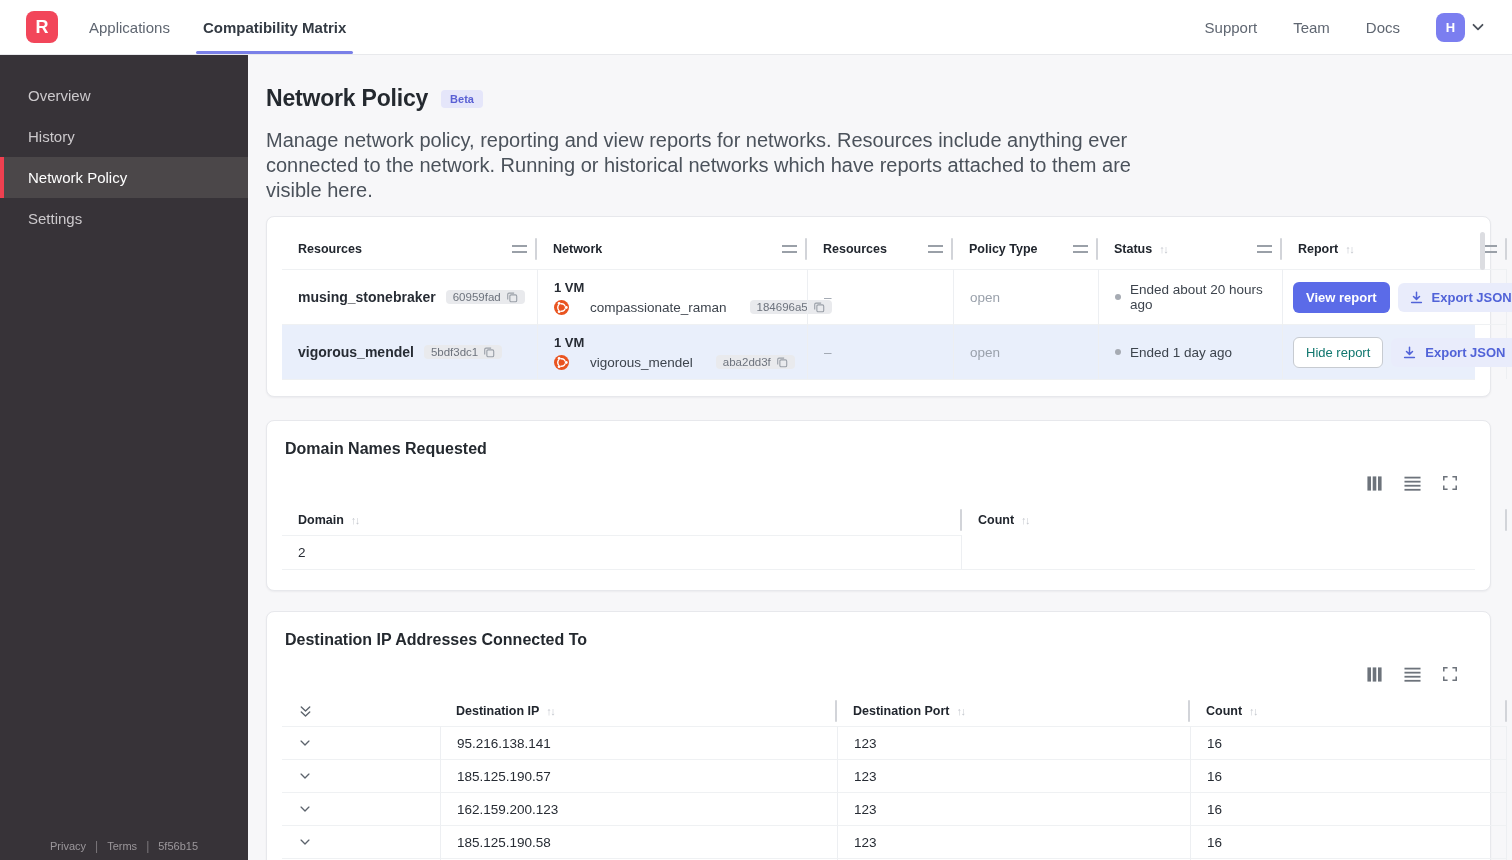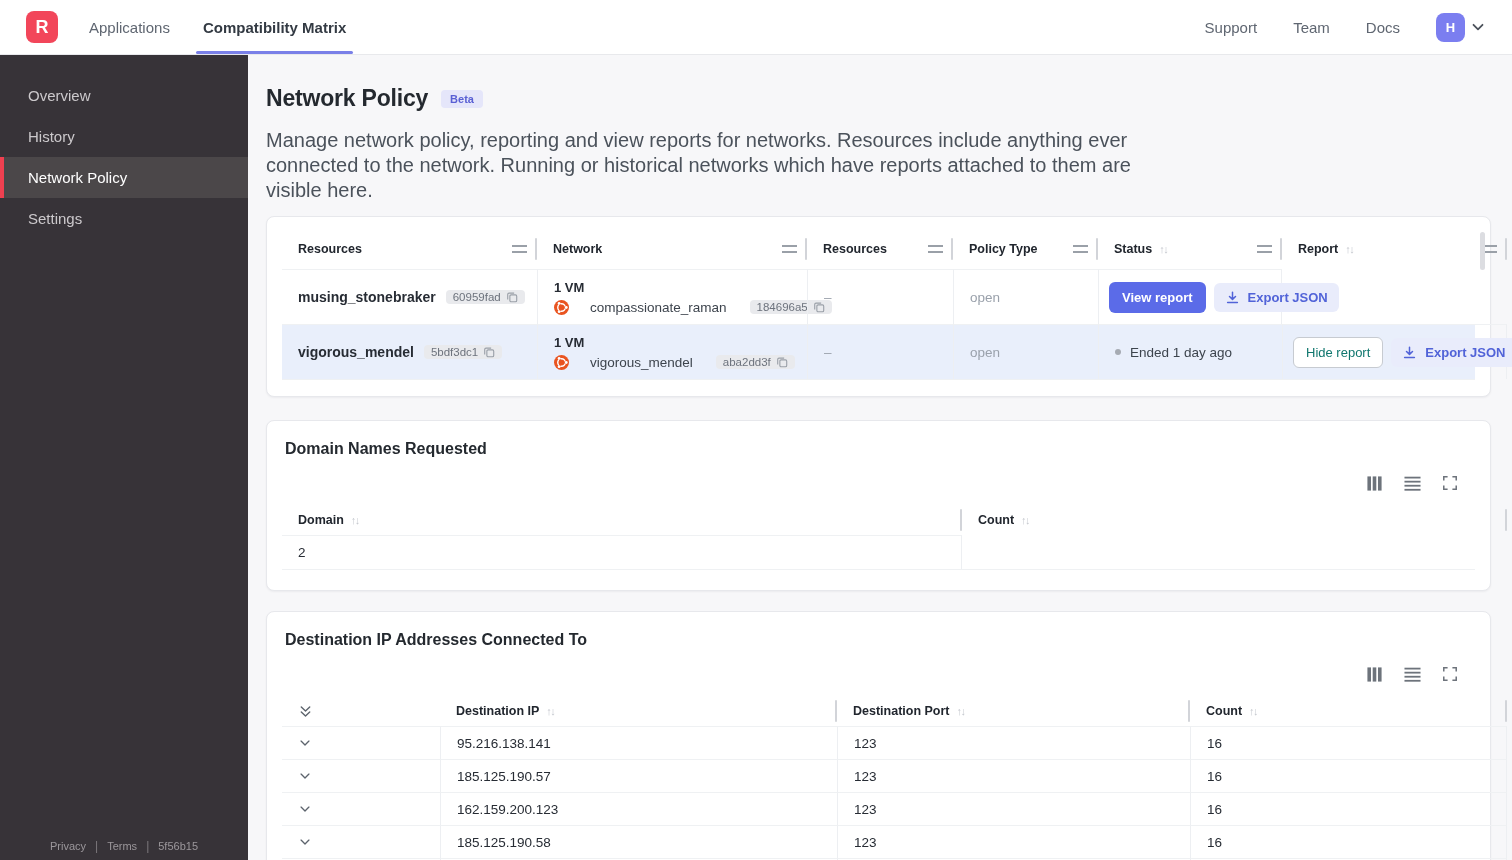--- a/index.html
+++ b/index.html
@@ -228,20 +228,24 @@
                   <svg width="12" height="12" viewBox="0 0 14 14" fill="none">
                       <rect x="4.5" y="4.5" width="8" height="8" rx="1.5" stroke="currentColor" stroke-width="1.3"></rect>
                       <path d="M9.5 2.5h-6A1.5 1.5 0 0 0 2 4v6" stroke="currentColor" stroke-width="1.3"></path>
                     </svg>
                 </span>
               </span>
             </span>
           </div>
           <div class="td muted">–</div>
           <div class="td muted">open</div>
+          <div class="td status-cell">
+            <span class="dot"></span>
+            <span>Ended about 20 hours ago</span>
+          </div>
           <div class="td report-cell">
             <button class="btn btn-primary">View report</button>
             <button class="btn btn-export">
               <span style="display:flex">
                 <svg width="15" height="15" viewBox="0 0 16 16" fill="none">
                     <path d="M8 2.5v7.2M4.8 6.9 8 10l3.2-3.1M2.8 13.3h10.4" stroke="currentColor" stroke-width="1.6" stroke-linecap="round" stroke-linejoin="round"></path>
                   </svg>
               </span>
               <span>Export JSON</span>
             </button>

